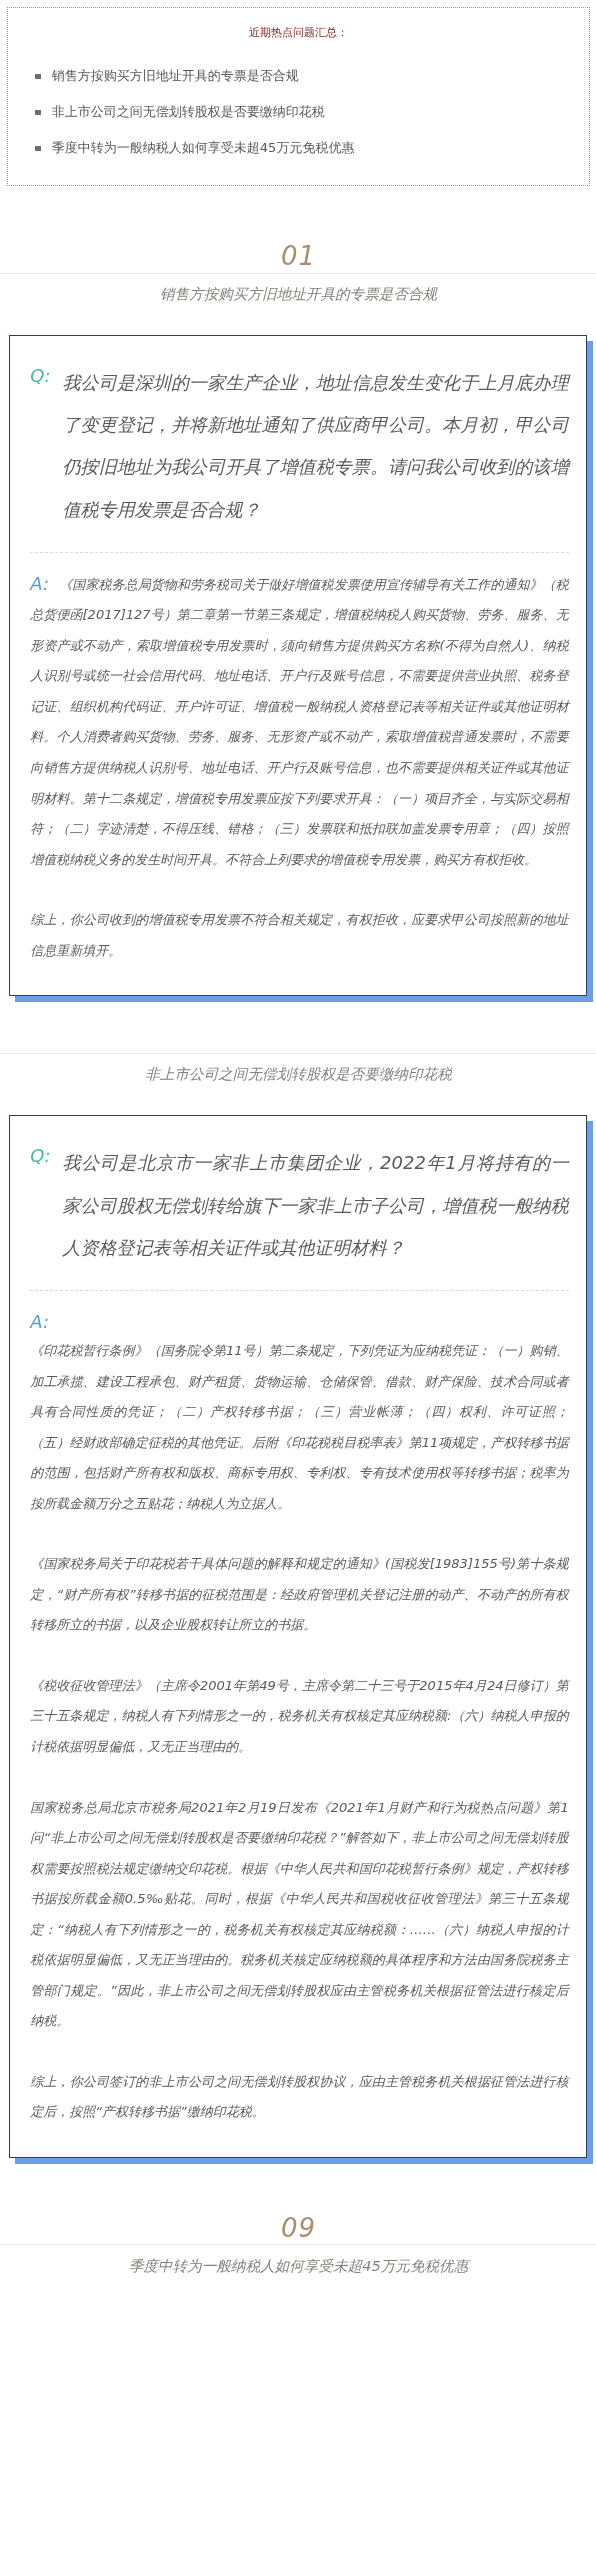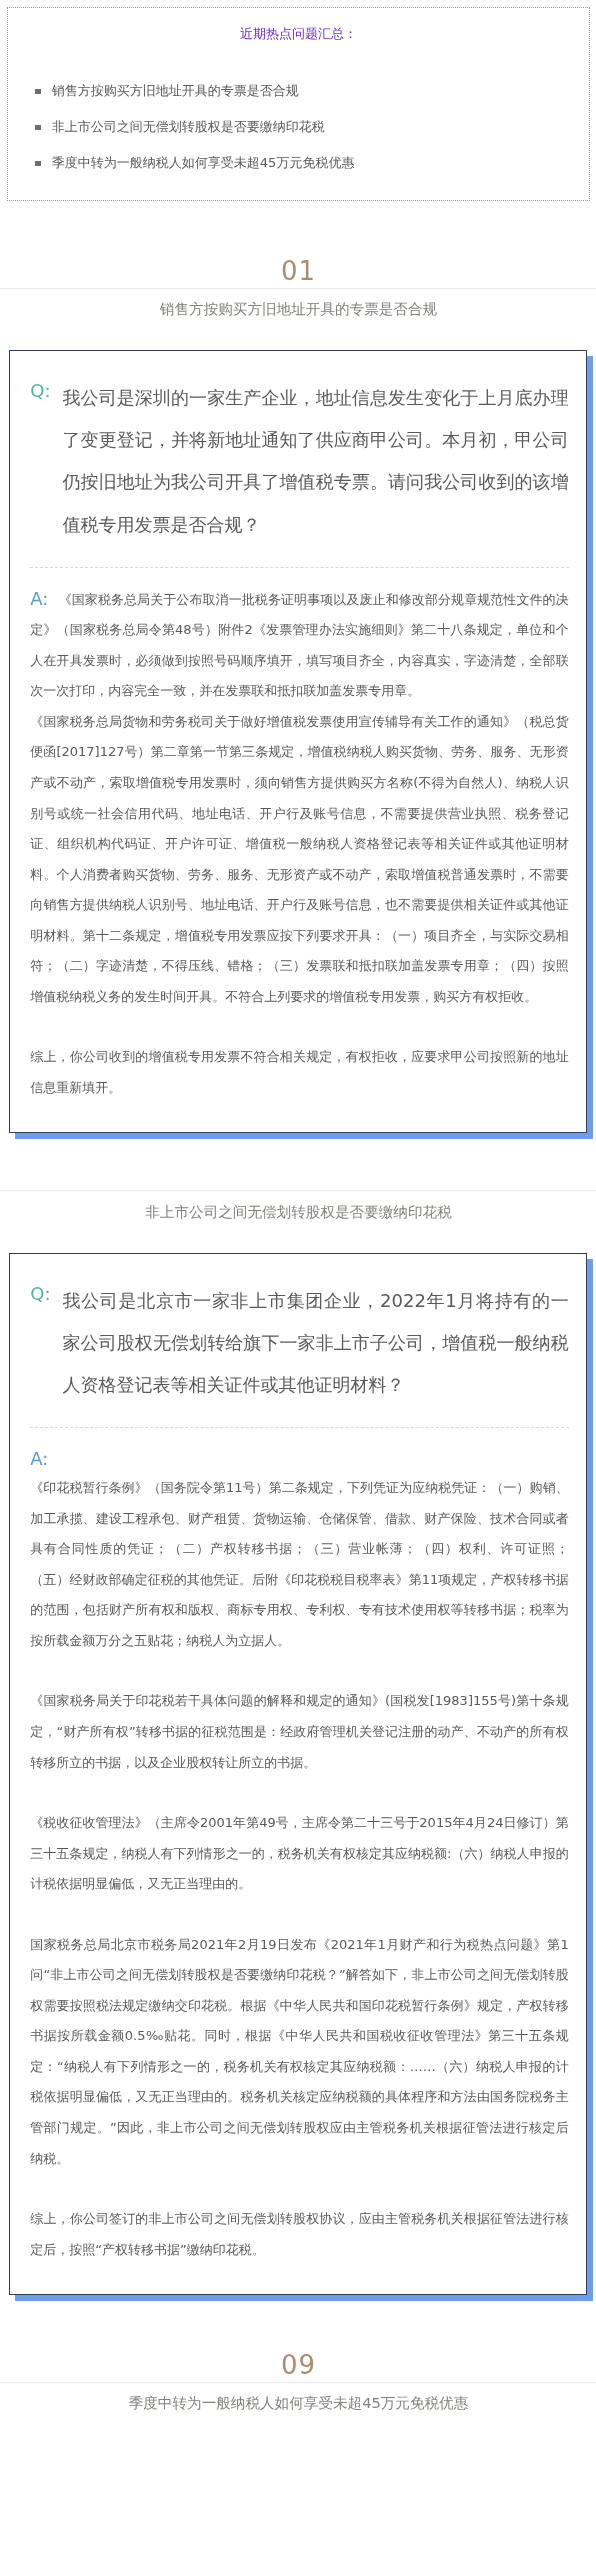--- a/index.html
+++ b/index.html
@@ -13,43 +13,43 @@
 
   
   .summary-box {
     margin:6.9px 6.9px 0 6.9px;
     border:0.9px dotted #c87c7c;
     padding:17px 22.4px 26px 22.4px;
     box-sizing:border-box;
   }
   .summary-title {
     text-align:center;
-    font-size:13px;
-    color:#6d28d9;
-    margin-bottom:38px;
+    font-size:11px;
+    color:#7f1d1d;
+    margin-bottom:26px;
   }
   .summary-list { list-style:none; margin:0; padding:0 0 0 5.2px; }
   .summary-item {
     display:flex;
     align-items:center;
     font-size:13px;
     color:#595959;
     line-height:1.6;
     margin-top:15.5px;
   }
   .summary-item:first-child { margin-top:0; }
   .sq {
     width:5.2px; height:5.2px;
     background:#6e6e6e;
     margin-right:11.2px;
     flex:none;
   }
 
   
-  .section { margin-top:57px; }
+  .section { margin-top:57px;font-style:italic; }
   .sec-number {
     text-align:center;
     font-size:26px;
     color:#a98e6e;
     letter-spacing:0.9px;
     line-height:1;
     position:relative;
     z-index:1;
   }
   .sec-rule {
@@ -132,21 +132,20 @@
     <hr class="sec-rule">
     <div class="sec-title">销售方按购买方旧地址开具的专票是否合规</div>
     <div class="qa-box">
       <div class="q-row">
         <span class="q-marker">Q:</span>
         <div class="q-text">我公司是深圳的一家生产企业，地址信息发生变化于上月底办理了变更登记，并将新地址通知了供应商甲公司。本月初，甲公司仍按旧地址为我公司开具了增值税专票。请问我公司收到的该增值税专用发票是否合规？</div>
       </div>
       <hr class="qa-divider">
       <div class="a-block">
         <span class="a-marker">A:</span>
-        <p>《国家税务总局关于公布取消一批税务证明事项以及废止和修改部分规章规范性文件的决定》（国家税务总局令第48号）附件2《发票管理办法实施细则》第二十八条规定，单位和个人在开具发票时，必须做到按照号码顺序填开，填写项目齐全，内容真实，字迹清楚，全部联次一次打印，内容完全一致，并在发票联和抵扣联加盖发票专用章。</p>
         <p>《国家税务总局货物和劳务税司关于做好增值税发票使用宣传辅导有关工作的通知》（税总货便函[2017]127号）第二章第一节第三条规定，增值税纳税人购买货物、劳务、服务、无形资产或不动产，索取增值税专用发票时，须向销售方提供购买方名称(不得为自然人)、纳税人识别号或统一社会信用代码、地址电话、开户行及账号信息，不需要提供营业执照、税务登记证、组织机构代码证、开户许可证、增值税一般纳税人资格登记表等相关证件或其他证明材料。个人消费者购买货物、劳务、服务、无形资产或不动产，索取增值税普通发票时，不需要向销售方提供纳税人识别号、地址电话、开户行及账号信息，也不需要提供相关证件或其他证明材料。第十二条规定，增值税专用发票应按下列要求开具：（一）项目齐全，与实际交易相符；（二）字迹清楚，不得压线、错格；（三）发票联和抵扣联加盖发票专用章；（四）按照增值税纳税义务的发生时间开具。不符合上列要求的增值税专用发票，购买方有权拒收。</p>
         <p class="spaced">综上，你公司收到的增值税专用发票不符合相关规定，有权拒收，应要求甲公司按照新的地址信息重新填开。</p>
       </div>
     </div>
   </div>
 
   <div class="section">
     <hr class="sec-rule">
     <div class="sec-title">非上市公司之间无偿划转股权是否要缴纳印花税</div>
     <div class="qa-box">

